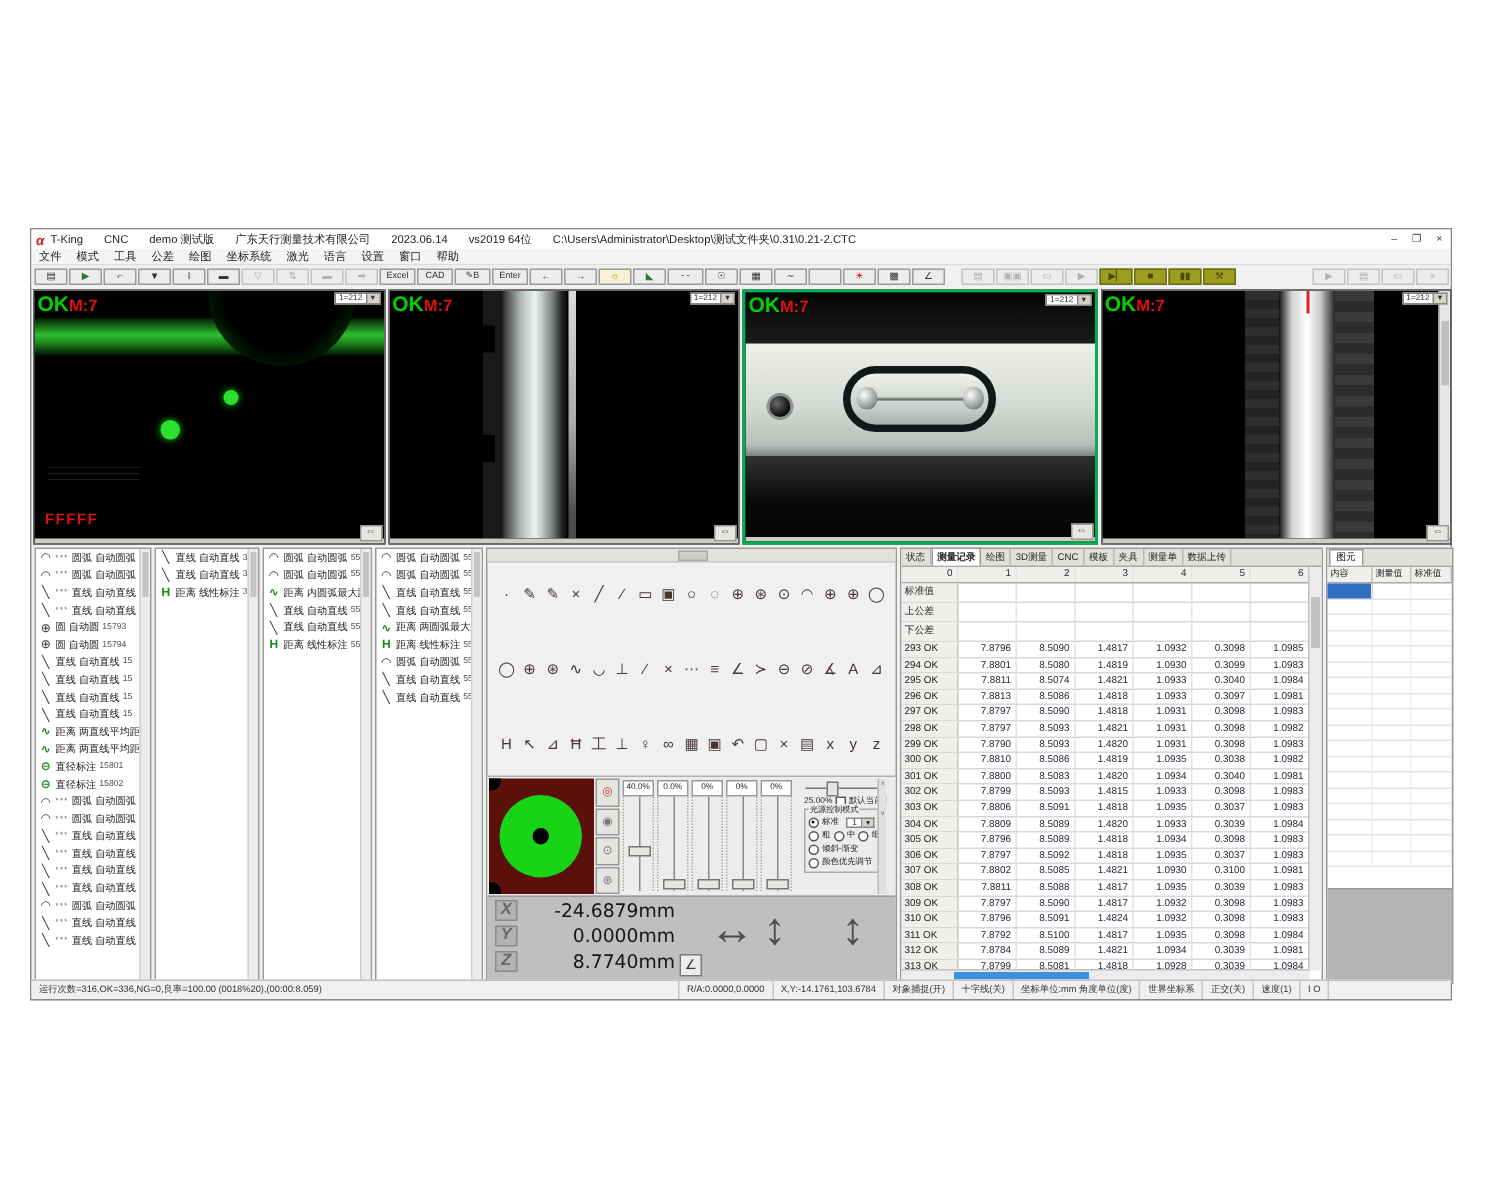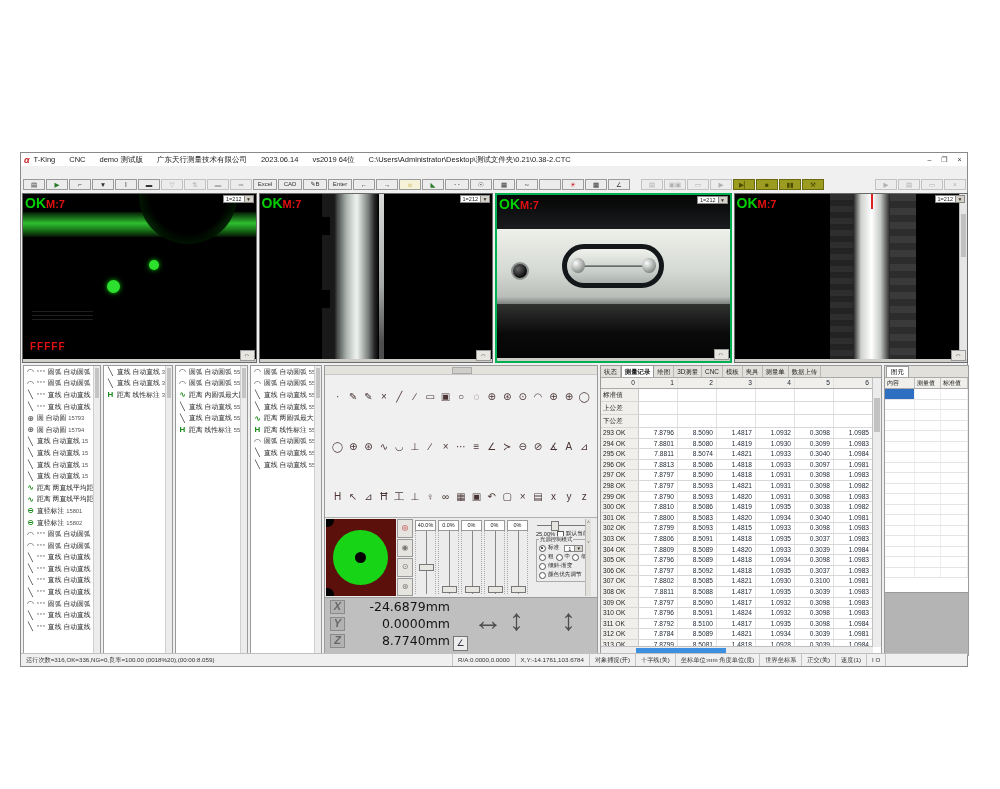--- a/index.html
+++ b/index.html
@@ -203,28 +203,41 @@
   <div class="app">
 
     <div class="titlebar">
       <span class="logo">α</span>
       <span class="tseg">T-King</span>
       <span class="tseg">CNC</span>
       <span class="tseg">demo 测试版</span>
       <span class="tseg">广东天行测量技术有限公司</span>
       <span class="tseg">2023.06.14</span>
       <span class="tseg">vs2019 64位</span>
-      <span class="tseg">C:\Users\Administrator\Desktop\测试文件夹\0.21\0.38-2.CTC</span>
+      <span class="tseg">C:\Users\Administrator\Desktop\测试文件夹\0.31\0.21-2.CTC</span>
       <span class="wbtns">
         <span class="wbtn">–</span>
         <span class="wbtn">❐</span>
         <span class="wbtn close">×</span>
       </span>
     </div>
 
+    <div class="menubar">
+        <span class="menu-item">文件</span>
+        <span class="menu-item">模式</span>
+        <span class="menu-item">工具</span>
+        <span class="menu-item">公差</span>
+        <span class="menu-item">绘图</span>
+        <span class="menu-item">坐标系统</span>
+        <span class="menu-item">激光</span>
+        <span class="menu-item">语言</span>
+        <span class="menu-item">设置</span>
+        <span class="menu-item">窗口</span>
+        <span class="menu-item">帮助</span>
+      </div>
     <div class="toolbar">
         <span class="tbtn">▤</span>
         <span class="tbtn cg">▶</span>
         <span class="tbtn">⌐</span>
         <span class="tbtn">▼</span>
         <span class="tbtn">I</span>
         <span class="tbtn">▬</span>
         <span class="tbtn dis">▽</span>
         <span class="tbtn dis">⇅</span>
         <span class="tbtn dis">▬</span>

